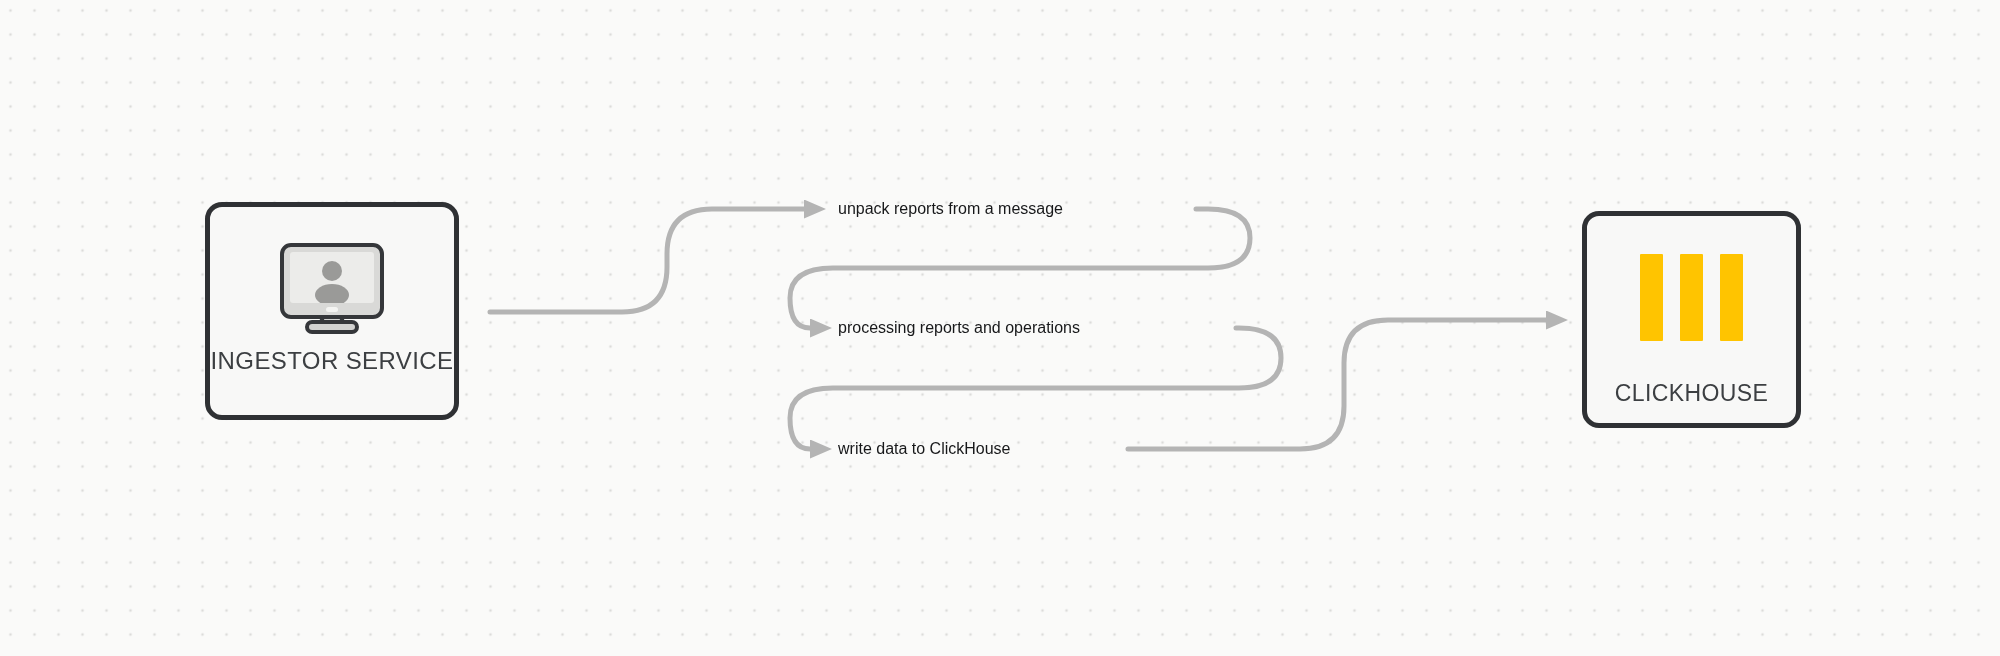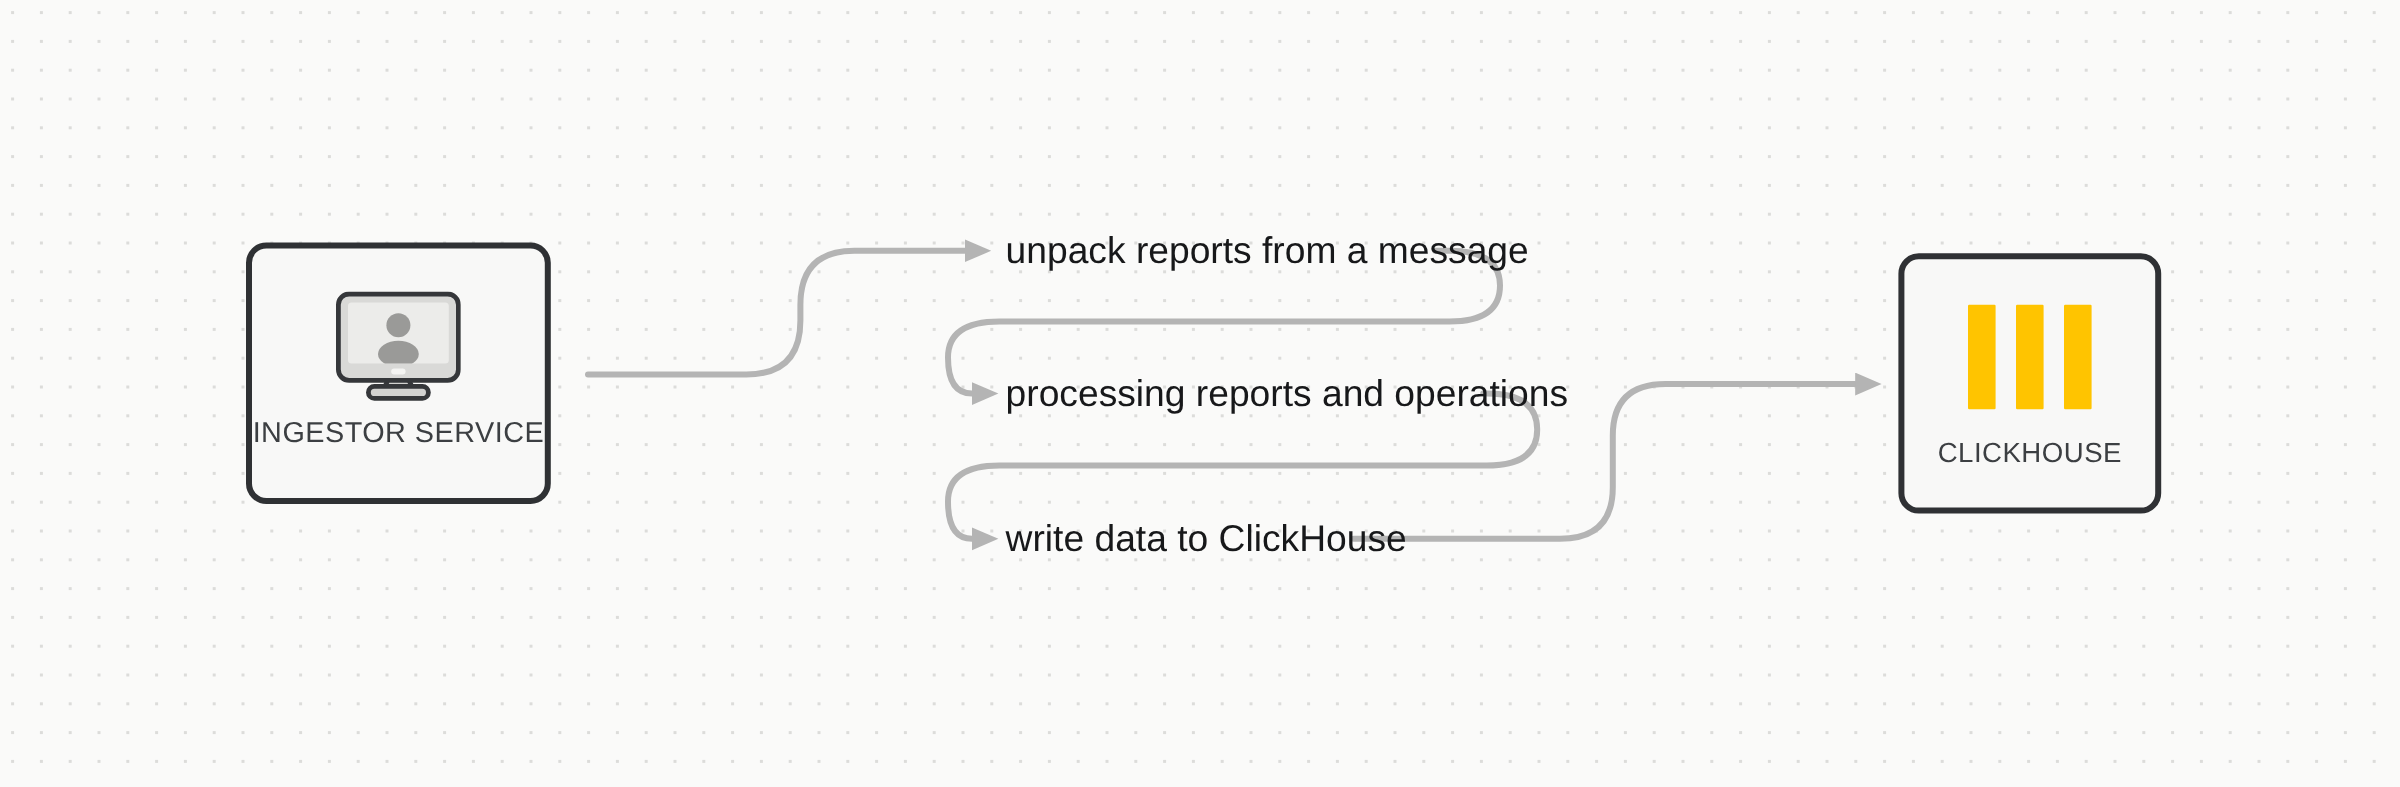--- a/index.html
+++ b/index.html
@@ -23,37 +23,37 @@
     position: absolute;
     box-sizing: border-box;
     background: #f8f8f7;
     border: 5px solid #2f3134;
     border-radius: 17px;
     display: flex;
     flex-direction: column;
     align-items: center;
   }
   .node-ingestor { left: 205px; top: 202px; width: 254px; height: 218px; padding-top: 36px; }
-  .node-clickhouse { left: 1582px; top: 211px; width: 219px; height: 217px; padding-top: 38px; }
+  .node-clickhouse { left: 1582px; top: 211px; width: 219px; height: 217px; padding-top: 38px; gap: 16px; }
   .node-label {
     font-size: 24px;
     color: #3c3f42;
     letter-spacing: 0.4px;
     white-space: nowrap;
   }
   .node-clickhouse .node-label { font-size: 23px; }
   .monitor-icon-svg { margin-bottom: 12px; }
   .ch-bars { display: flex; gap: 17px; height: 87px; margin-bottom: 23px; }
   .ch-bar { width: 23px; height: 87px; border-radius: 1px; }
   .step-label {
     position: absolute;
     left: 838px;
     height: 34px;
     line-height: 34px;
-    font-size: 31px;
+    font-size: 16px;
     color: #17181a;
     white-space: nowrap;
   }
   .step-1 { top: 192px; }
   .step-2 { top: 311px; }
   .step-3 { top: 432px; }
 </style>
 </head>
 <body>
 

